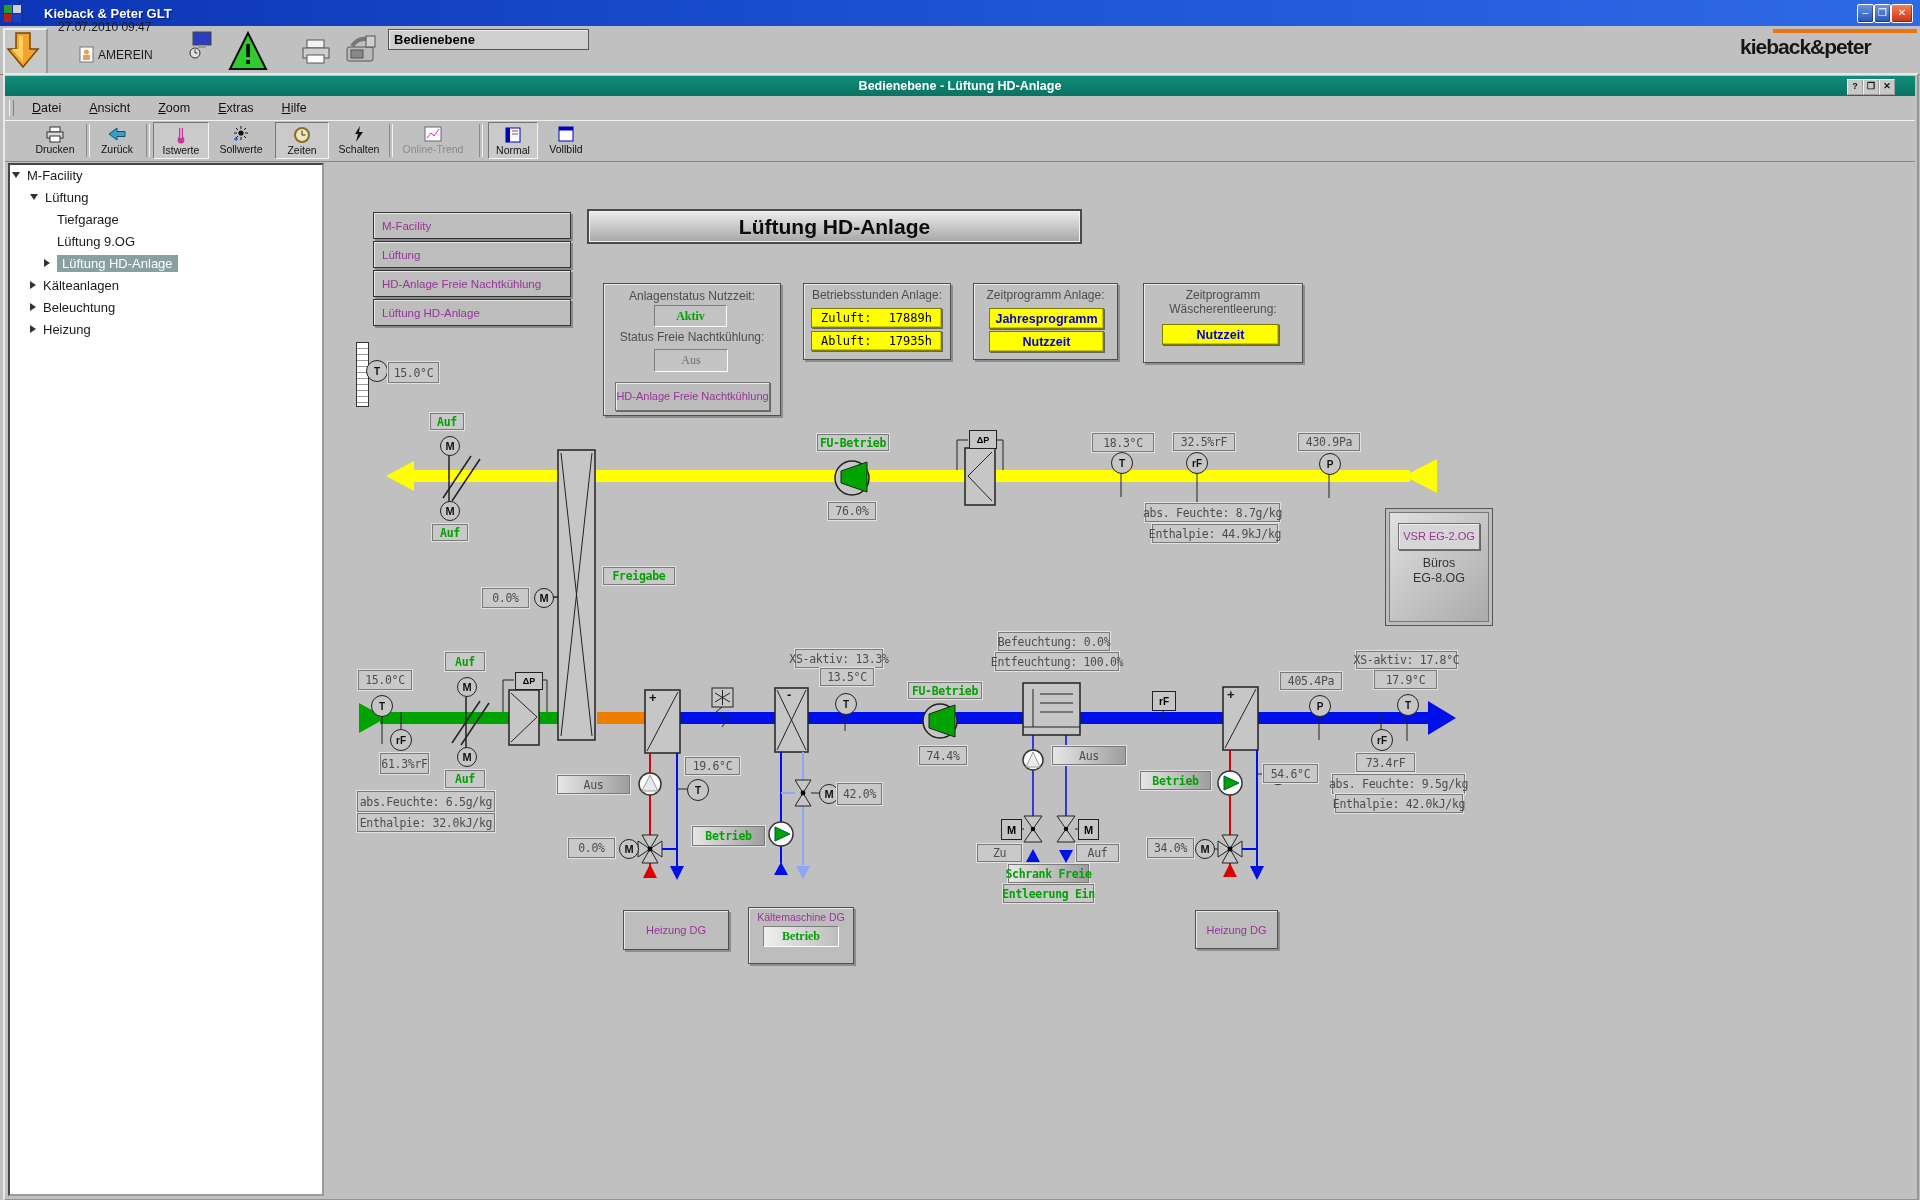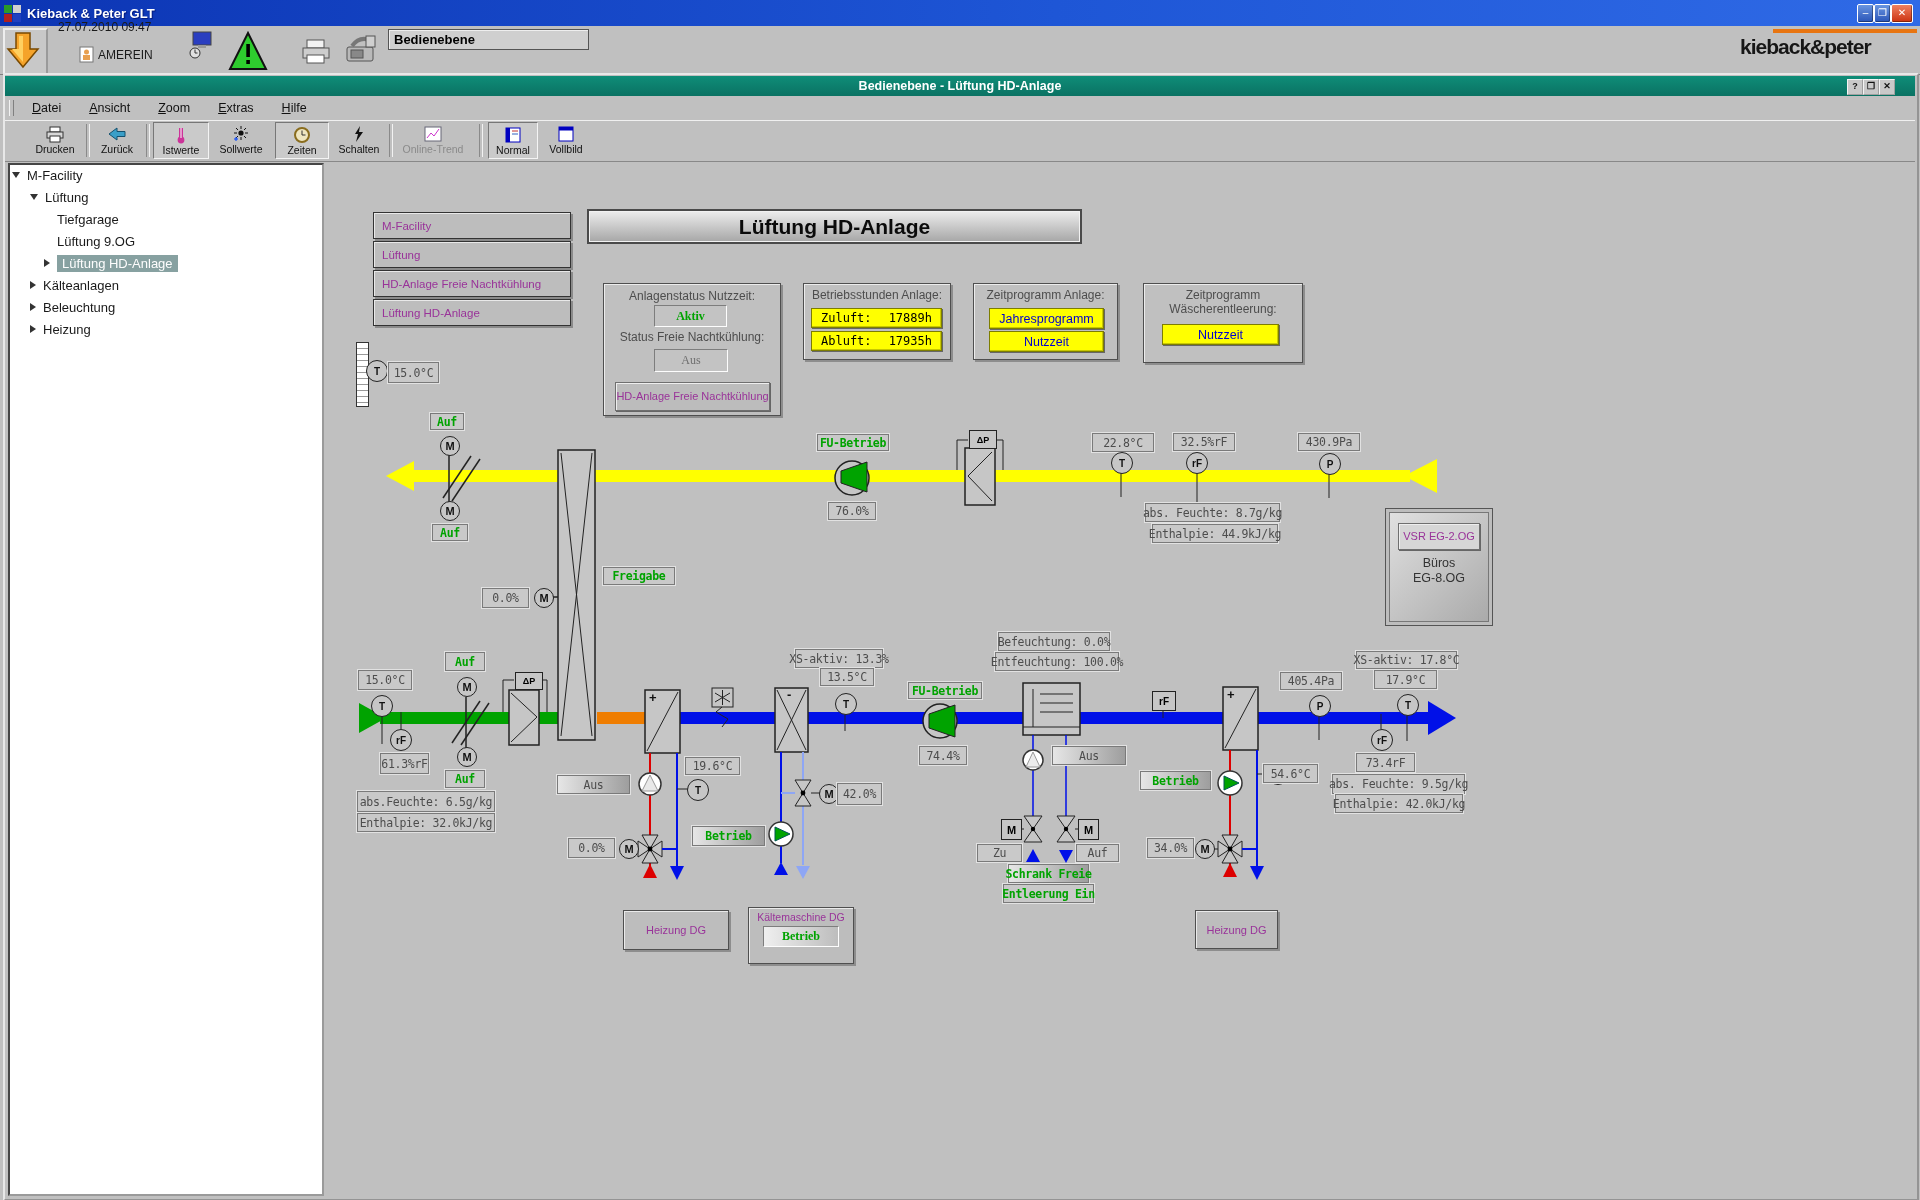--- a/index.html
+++ b/index.html
@@ -1,20 +1,20 @@
 <!DOCTYPE html>
 <html><head>
 <meta charset="utf-8">
 <style>
   html,body{margin:0;padding:0}
   body{width:1920px;height:1200px;background:#c0c0c0;font-family:"Liberation Sans",sans-serif;position:relative;overflow:hidden}
   .abs{position:absolute}
   
   #titlebar{left:0;top:0;width:1920px;height:26px;background:linear-gradient(90deg,#0c35b4 0%,#1e56d6 55%,#2f6ae6 100%);display:flex;align-items:center;color:#fff}
-  #titlebar .apptitle{font-size:13px;font-weight:bold;margin-left:6px;text-shadow:1px 1px 1px #02197a}
+  #titlebar .apptitle{font-size:13px;font-weight:bold;margin-left:23px;text-shadow:1px 1px 1px #02197a}
   .appicon{width:17px;height:17px;margin-left:4px;display:grid;grid-template-columns:8px 8px;grid-template-rows:8px 8px;gap:1px}
   .appicon i{display:block}
   .winbtn{position:absolute;top:4px;height:17px;border:1px solid #fff;border-radius:2px;color:#fff;font-size:10px;line-height:15px;text-align:center;box-shadow:inset -1px -1px 0 rgba(0,0,0,.35)}
   .winbtn.blue{background:linear-gradient(#6a95e0,#2a55b8)}
   .winbtn.red{background:linear-gradient(#f08060,#cc3311)}
   #topbar{left:0;top:26px;width:1920px;height:48px;background:#c0c0c0;border-bottom:1px solid #808080}
   #bigarrow{left:3px;top:28px;width:41px;height:44px;background:#c8c8c8;border:2px outset #eee}
   .smalltext{font-size:12px;color:#1a1a1a}
   #modefield{left:388px;top:29px;width:194px;height:19px;background:#cfcfcf;border:1px solid #555;box-shadow:inset 1px 1px 0 #eee;font-size:13px;font-weight:bold;padding-left:5px;line-height:19px;color:#000}
   #brandbar{left:1773px;top:29px;width:144px;height:4px;background:#e87511}
@@ -40,21 +40,21 @@
   .selbg{background:#87a1a1;color:#fdfdfd;padding:1px 5px}
   
   .navbtn{position:absolute;left:373px;width:198px;height:27px;background:#bdbdbd;border:1px solid #333;box-shadow:inset 1px 1px 0 #e9e9e9,2px 2px 0 #8a8a8a;color:#993399;font-size:11.5px;line-height:27px;padding-left:8px;box-sizing:border-box}
   #pagetitle{left:587px;top:209px;width:491px;height:31px;background:linear-gradient(#ededed,#a6a6a6);border:2px solid #4a4a4a;box-shadow:inset 0 0 0 1px #f2f2f2;color:#0b0b0b;font-size:21px;font-weight:bold;text-align:center;line-height:31px}
   .panel{position:absolute;background:#c0c0c0;border:1px solid #4f4f4f;box-shadow:inset 1px 1px 0 #ececec,2px 2px 0 #8d8d8d}
   .ptitle{font-size:12px;color:#4d4d4d;text-align:center;white-space:nowrap}
   .sunken{position:absolute;background:#c3c3c3;border:1px solid;border-color:#7d7d7d #fdfdfd #fdfdfd #7d7d7d;text-align:center;font-family:Liberation Serif, serif}
   .raised{position:absolute;background:#bcbcbc;border:1px solid #6f6f6f;box-shadow:inset 1px 1px 0 #eee,1px 1px 0 #666;text-align:center}
   .ybtn{position:absolute;background:#ffff00;border:1px solid #7d7d00;box-shadow:1px 1px 0 #666,inset -1px -1px 0 #c8c800;font-family:"DejaVu Sans Mono",monospace;font-size:12px;color:#000;display:flex;align-items:center;justify-content:center}
   .ybtn.rows{justify-content:space-between;padding:0 9px;box-sizing:border-box}
-  .ybtn .blue{color:#0000d0;font-weight:normal;font-family:"Liberation Sans",sans-serif;font-size:12.5px}
+  .ybtn .blue{color:#0000d0;font-weight:bold;font-family:"Liberation Sans",sans-serif;font-size:12.5px}
   .val{position:absolute;background:#c9c9c9;border:1px solid #7a7a7a;box-shadow:0 0 0 1px #e2e2e2;color:#4d4d4d;font-family:"DejaVu Sans Mono",monospace;font-size:11.5px;display:flex;align-items:center;justify-content:center;white-space:nowrap;letter-spacing:-.3px}
   .gval{color:#00a300;font-weight:bold}
   .grad{background:linear-gradient(90deg,#e6e6e6,#9e9e9e)}
   .sensor{position:absolute;width:20px;height:20px;border:1.5px solid #222;border-radius:50%;background:#c6c6c6;font-size:10px;font-weight:bold;color:#111;display:flex;align-items:center;justify-content:center}
   .mcirc{position:absolute;width:18px;height:18px;border:1.5px solid #222;border-radius:50%;background:#c6c6c6;font-size:11px;font-weight:bold;color:#111;display:flex;align-items:center;justify-content:center}
   .mbox{position:absolute;width:19px;height:19px;border:1.5px solid #222;background:#c6c6c6;font-size:11px;font-weight:bold;display:flex;align-items:center;justify-content:center}
   .dpbox{position:absolute;border:1px solid #222;background:#c6c6c6;font-size:9px;font-weight:bold;display:flex;align-items:center;justify-content:center}
   .mark{position:absolute;font-size:13px;font-weight:bold;color:#111;line-height:10px}
   .pbtn{position:absolute;background:#bdbdbd;border:1px solid #4f4f4f;box-shadow:inset 1px 1px 0 #eaeaea,2px 2px 0 #8d8d8d;color:#993399;font-size:11px;display:flex;align-items:center;justify-content:center;text-align:center}
   #vsr{left:1385px;top:508px;width:106px;height:116px;background:linear-gradient(135deg,#e2e2e2,#a8a8a8);border:1px solid #555;box-shadow:inset 0 0 0 3px #bdbdbd,inset 0 0 0 4px #777}
@@ -478,21 +478,21 @@
 <div class="sensor" style="left:366px;top:360px">T</div>
 <div class="val" style="left:388px;top:362px;width:49px;height:19px">15.0°C</div>
 
 <div class="val gval" style="left:430px;top:413px;width:32px;height:15px">Auf</div>
 <div class="mcirc" style="left:440px;top:436px">M</div>
 <div class="mcirc" style="left:440px;top:501px">M</div>
 <div class="val gval" style="left:432px;top:524px;width:34px;height:15px">Auf</div>
 <div class="val gval" style="left:817px;top:434px;width:70px;height:15px">FU-Betrieb</div>
 <div class="val" style="left:828px;top:502px;width:46px;height:16px">76.0%</div>
 <div class="dpbox" style="left:969px;top:430px;width:26px;height:17px">ΔP</div>
-<div class="val" style="left:1092px;top:433px;width:60px;height:17px">22.8°C</div>
+<div class="val" style="left:1092px;top:433px;width:60px;height:17px">18.3°C</div>
 <div class="sensor" style="left:1111px;top:452px">T</div>
 <div class="val" style="left:1173px;top:433px;width:60px;height:16px">32.5%rF</div>
 <div class="sensor" style="left:1186px;top:452px">rF</div>
 <div class="val" style="left:1298px;top:433px;width:60px;height:16px">430.9Pa</div>
 <div class="sensor" style="left:1319px;top:453px">P</div>
 <div class="val" style="left:1145px;top:503px;width:133px;height:17px">abs. Feuchte: 8.7g/kg</div>
 <div class="val" style="left:1152px;top:524px;width:124px;height:17px">Enthalpie: 44.9kJ/kg</div>
 
 <div class="val gval" style="left:603px;top:567px;width:70px;height:16px">Freigabe</div>
 <div class="val" style="left:482px;top:588px;width:45px;height:18px">0.0%</div>

